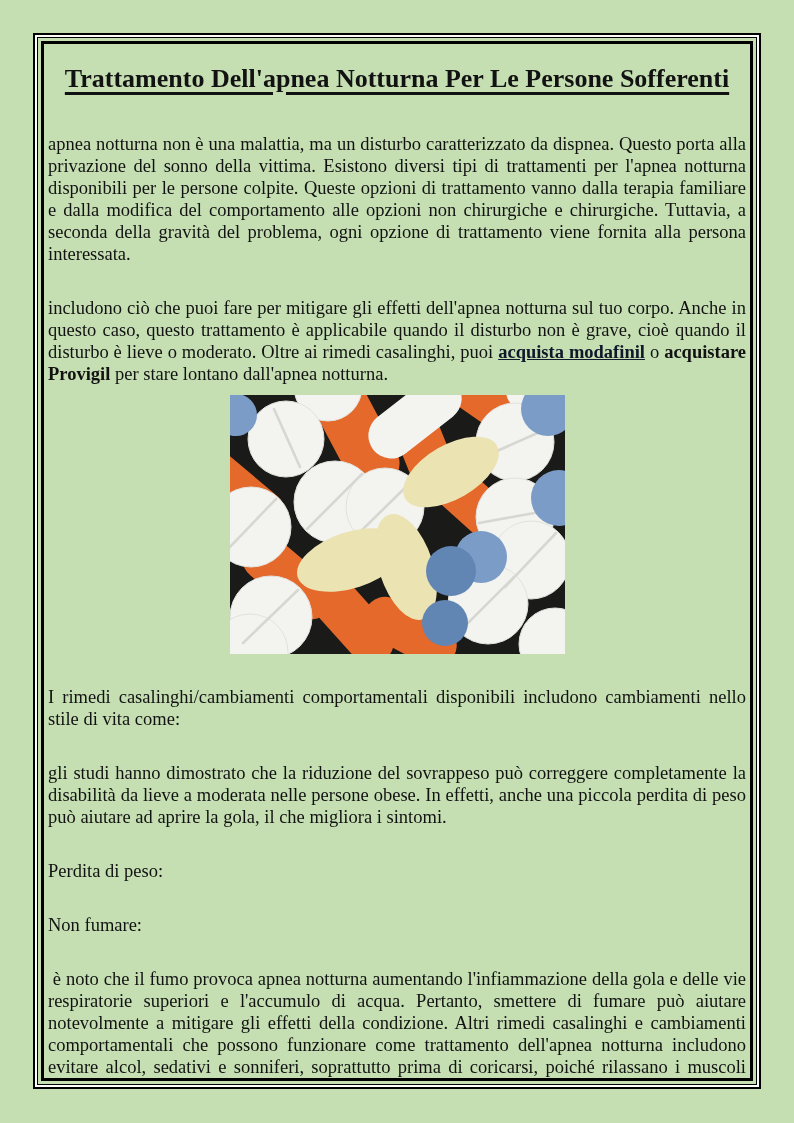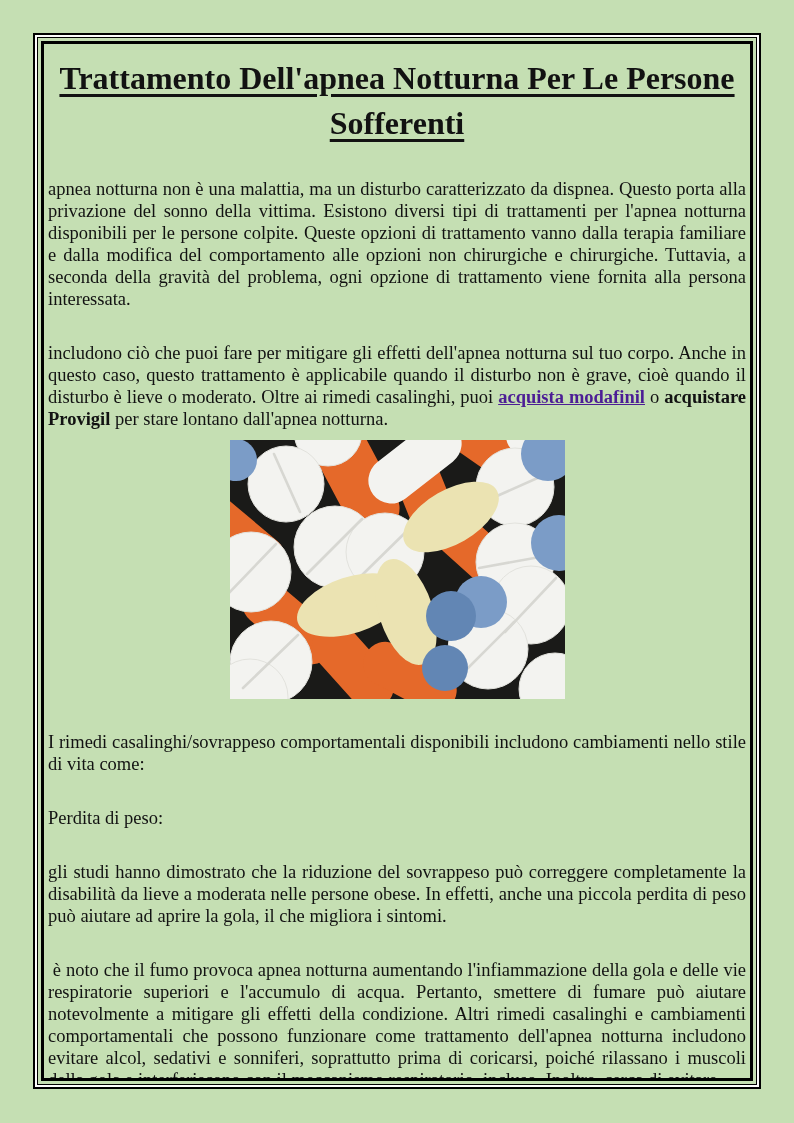--- a/index.html
+++ b/index.html
@@ -18,30 +18,30 @@
   .frame4{width:100%;height:100%;border:3px solid transparent;}
   .frame5{width:100%;height:100%;border:3px solid #000;}
   .content{
     width:100%;height:100%;box-sizing:border-box;
     overflow:hidden;
     padding:0 4px;
     text-align:justify;
     font-size:18.5px;line-height:22px;
   }
   h1.doc-title{
-    font-size:32px;line-height:45px;font-weight:bold;
+    font-size:26px;line-height:45px;font-weight:bold;
     text-align:center;
     text-decoration:underline;
     text-decoration-thickness:2.5px;
     text-underline-offset:5px;
     margin:12px 0 0 0;
   }
   p{margin:32px 0 0 0;}
   .underlined-heading{text-decoration:underline;text-underline-offset:3px;}
-  a.doc-link{color:#4c1d95;font-weight:bold;text-decoration:underline;cursor:pointer;}
+  a.doc-link{color:#0f172a;font-weight:bold;text-decoration:underline;cursor:pointer;}
   strong{font-weight:bold;}
   figure.pills{margin:10px auto 0 auto;width:335px;height:259px;}
   figure.pills svg{display:block;}
 </style>
 </head>
 <body>
 
 <div class="page">
   <div class="frame1">
     <div class="frame2">
@@ -116,26 +116,27 @@
                     <circle cx="329" cy="103" r="28"></circle>
                     <circle cx="251" cy="162" r="26"></circle>
                   </g>
                   <g fill="#6286b4">
                     <circle cx="221" cy="176" r="25"></circle>
                     <circle cx="215" cy="228" r="23"></circle>
                   </g>
                 </svg>
               </figure>
 
-              <p>I rimedi casalinghi/sovrappeso comportamentali disponibili includono cambiamenti nello stile di vita come:</p>
+              <p>I rimedi casalinghi/cambiamenti comportamentali disponibili includono cambiamenti nello stile di vita come:</p>
+
+              <p>gli studi hanno dimostrato che la riduzione del sovrappeso può correggere completamente la disabilità da lieve a moderata nelle persone obese. In effetti, anche una piccola perdita di peso può aiutare ad aprire la gola, il che migliora i sintomi.</p>
 
               <p>Perdita di peso:</p>
 
-              <p>gli studi hanno dimostrato che la riduzione del sovrappeso può correggere completamente la disabilità da lieve a moderata nelle persone obese. In effetti, anche una piccola perdita di peso può aiutare ad aprire la gola, il che migliora i sintomi.</p>
-
+              <p>Non fumare:</p>
 
               <p>&nbsp;è noto che il fumo provoca apnea notturna aumentando l'infiammazione della gola e delle vie respiratorie superiori e l'accumulo di acqua. Pertanto, smettere di fumare può aiutare notevolmente a mitigare gli effetti della condizione. Altri rimedi casalinghi e cambiamenti comportamentali che possono funzionare come trattamento dell'apnea notturna includono evitare alcol, sedativi e sonniferi, soprattutto prima di coricarsi, poiché rilassano i muscoli della gola e interferiscono con il meccanismo respiratorio. incluso. Inoltre, cerca di evitare</p>
 
             </div>
           </div>
         </div>
       </div>
     </div>
   </div>
 </div>

